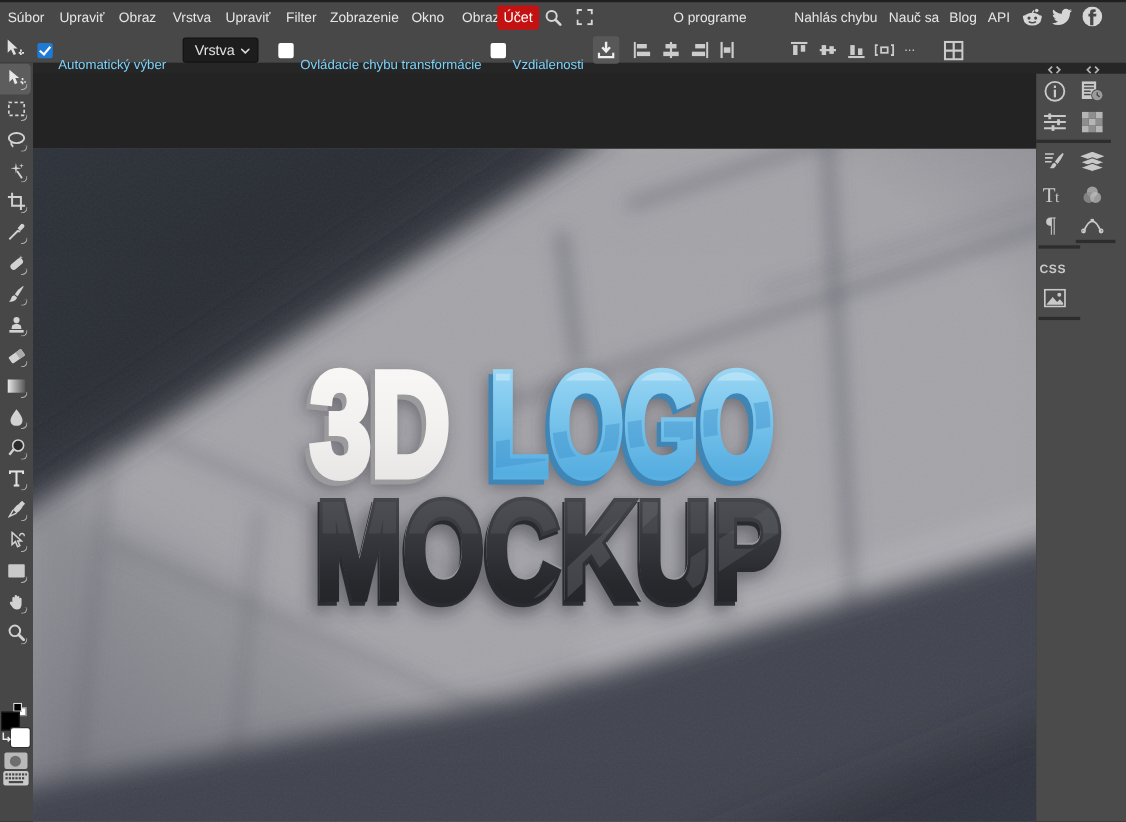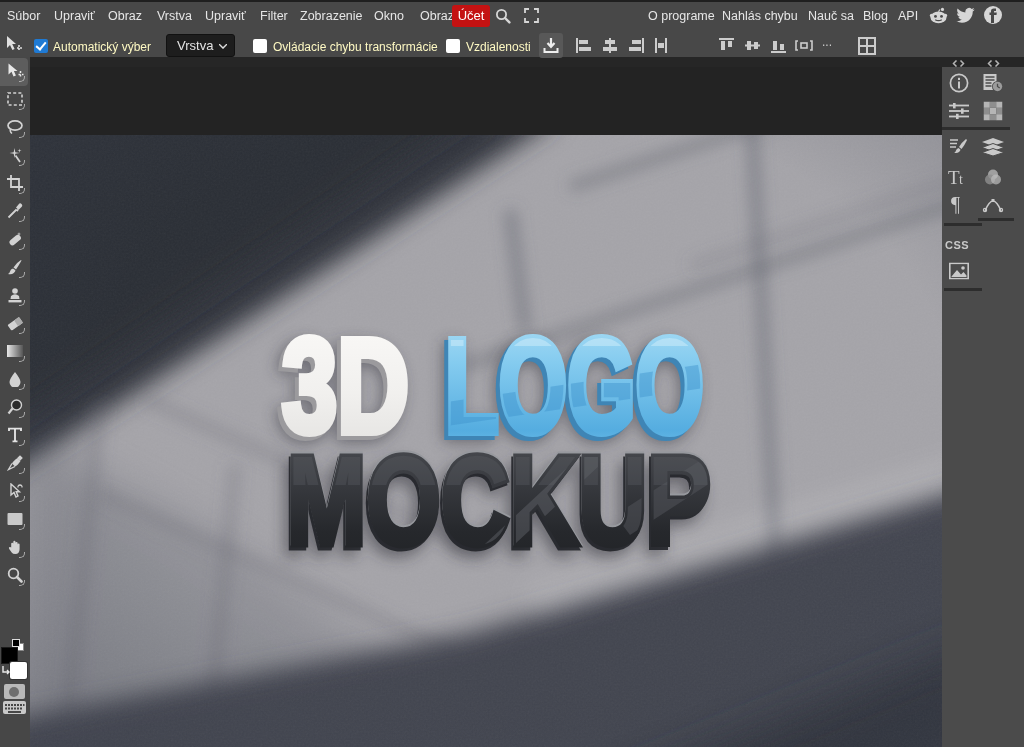--- a/index.html
+++ b/index.html
@@ -13,21 +13,21 @@
     background:#484848; border-top:2px solid #1f1f1f; }
   .mi { position:absolute; top:7px; font-size:12.5px; color:#e6e6e6; }
   .ucet { position:absolute; left:452px; top:3px; width:38px; height:22px;
     background:#c41212; color:#fff; font-size:13px; text-align:center;
     line-height:21px; border-radius:3px; }
   
   .cb { position:absolute; width:14px; height:14px; top:37px; background:#fff; border-radius:2px; }
   .cb.checked { background:#1f7ad4; }
   .cb.checked:after { content:""; position:absolute; left:4px; top:1px; width:4px; height:8px;
     border:solid #fff; border-width:0 2px 2px 0; transform:rotate(40deg); }
-  .olabel { position:absolute; top:38px; font-size:12px; color:#fef9c3; }
+  .olabel { position:absolute; top:50px; font-size:12px; color:#7dd3fc; }
   #dropdown { position:absolute; left:166px; top:32px; width:69px; height:23px;
     background:#1d1d1d; border:1px solid #111; border-radius:3px; color:#e3e3e3;
     font-size:13px; line-height:22px; padding-left:10px; }
   #dropdown .chev { position:absolute; right:7px; top:9px; width:8px; height:5px; }
   #dlbox { position:absolute; left:539px; top:31px; width:24px; height:25px;
     background:#585858; border-radius:3px; }
 
   
   #tab { position:absolute; left:34px; top:59px; width:187px; height:25px;
     background:#3c3c3c; border-radius:4px; color:#e8e8e8; font-size:12.5px; letter-spacing:-0.15px;
@@ -303,21 +303,21 @@
     <span class="mi" style="left:374px">Okno</span>
     <span class="mi" style="left:420px">Obraz</span>
     <div class="ucet">Účet</div>
     <svg class="abs" style="left:495px;top:6px" width="16" height="16" viewBox="0 0 16 16">
       <circle cx="6.5" cy="6.5" r="4.6" fill="none" stroke="#d6d6d6" stroke-width="1.8"></circle>
       <line x1="10" y1="10" x2="14.4" y2="14.4" stroke="#d6d6d6" stroke-width="2.4" stroke-linecap="round"></line>
     </svg>
     <svg class="abs" style="left:524px;top:6px" width="15" height="15" viewBox="0 0 15 15">
       <path d="M1 5 V1 H5 M10 1 H14 V5 M14 10 V14 H10 M5 14 H1 V10" fill="none" stroke="#d6d6d6" stroke-width="1.8"></path>
     </svg>
-    <span class="mi" style="left:648px">O programe</span>
+    <span class="mi" style="left:612px">O programe</span>
     <span class="mi" style="left:722px">Nahlás chybu</span>
     <span class="mi" style="left:808px">Nauč sa</span>
     <span class="mi" style="left:863px">Blog</span>
     <span class="mi" style="left:898px">API</span>
 
     <svg class="abs" style="left:929px;top:5px" width="19" height="17" viewBox="0 0 20 18">
       <ellipse cx="10" cy="11" rx="8.5" ry="6.2" fill="#d6d6d6"></ellipse>
       <circle cx="2.6" cy="9" r="1.8" fill="#d6d6d6"></circle>
         <circle cx="17.4" cy="9" r="1.8" fill="#d6d6d6"></circle>
       <circle cx="14.2" cy="2.6" r="1.7" fill="#d6d6d6"></circle>

